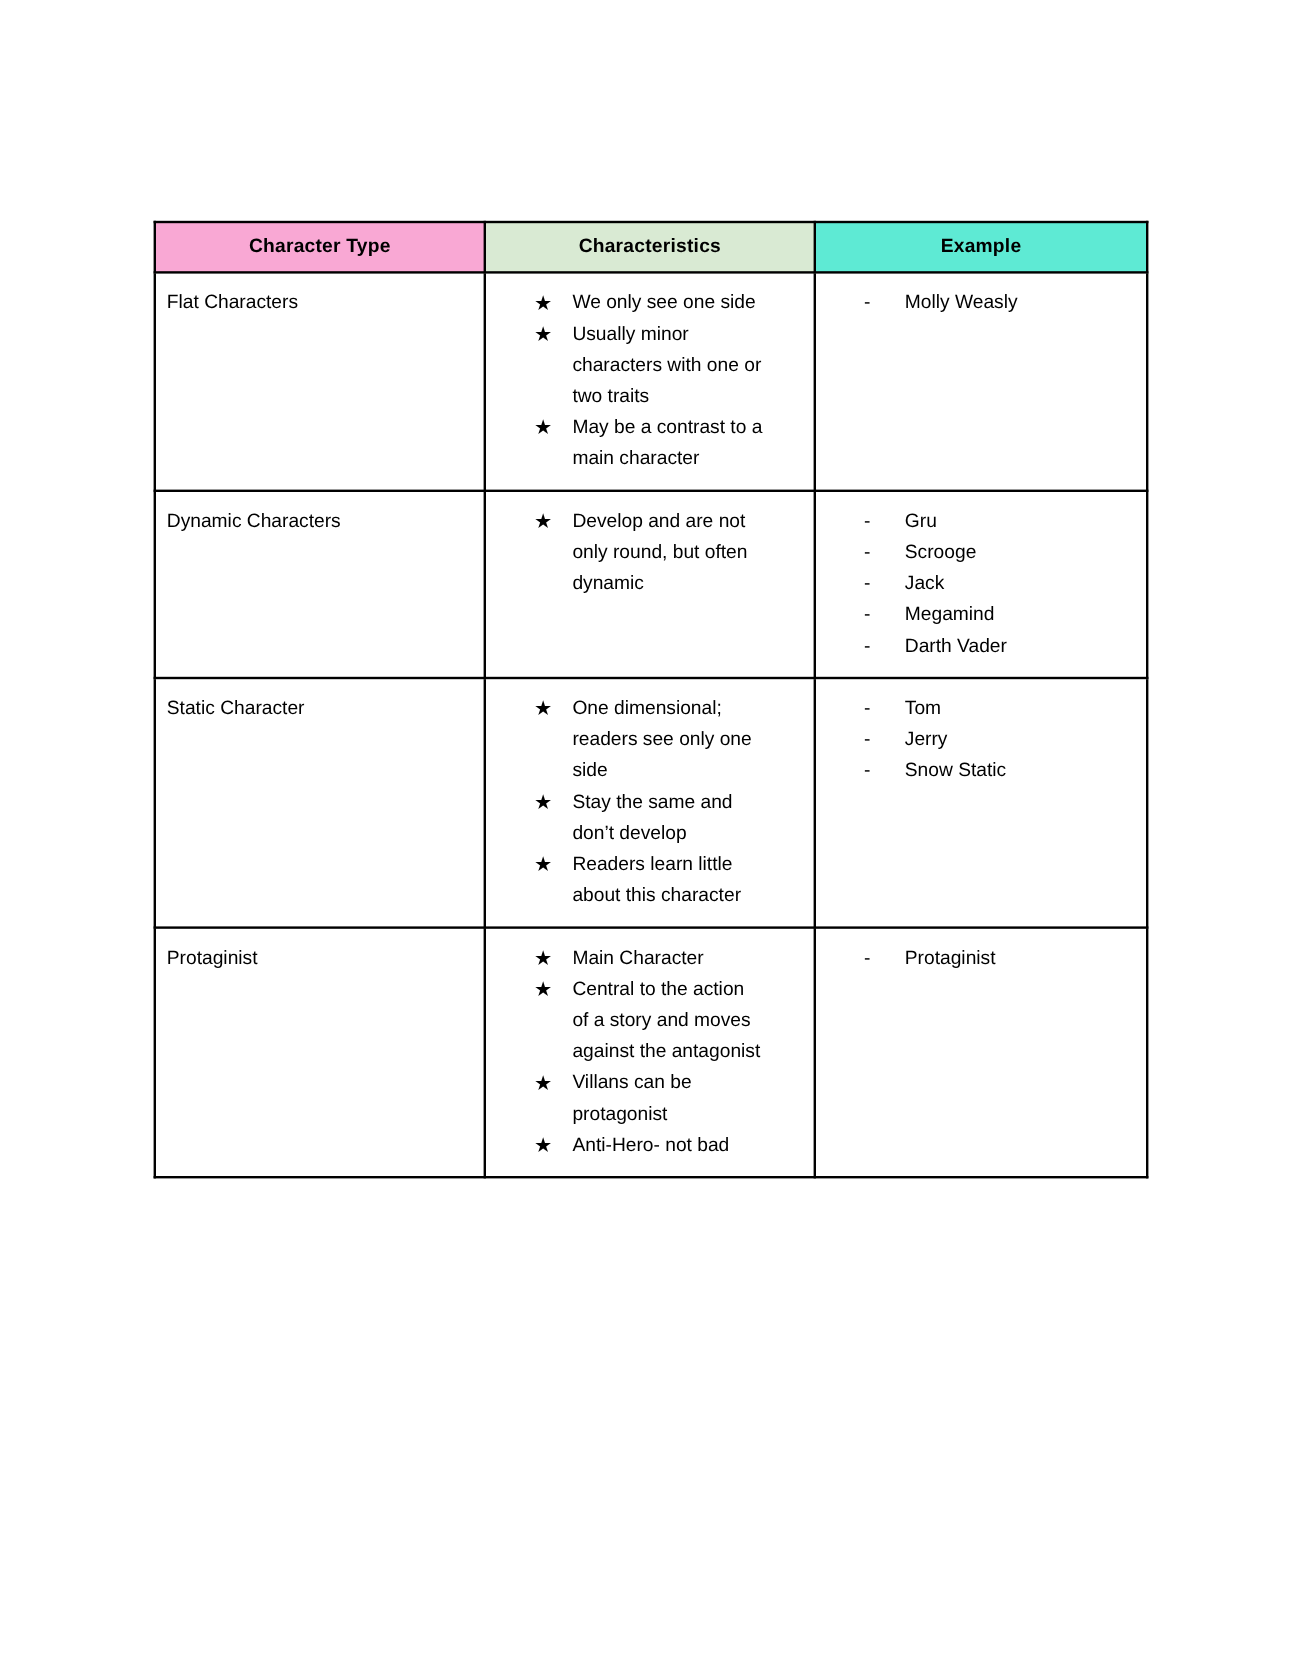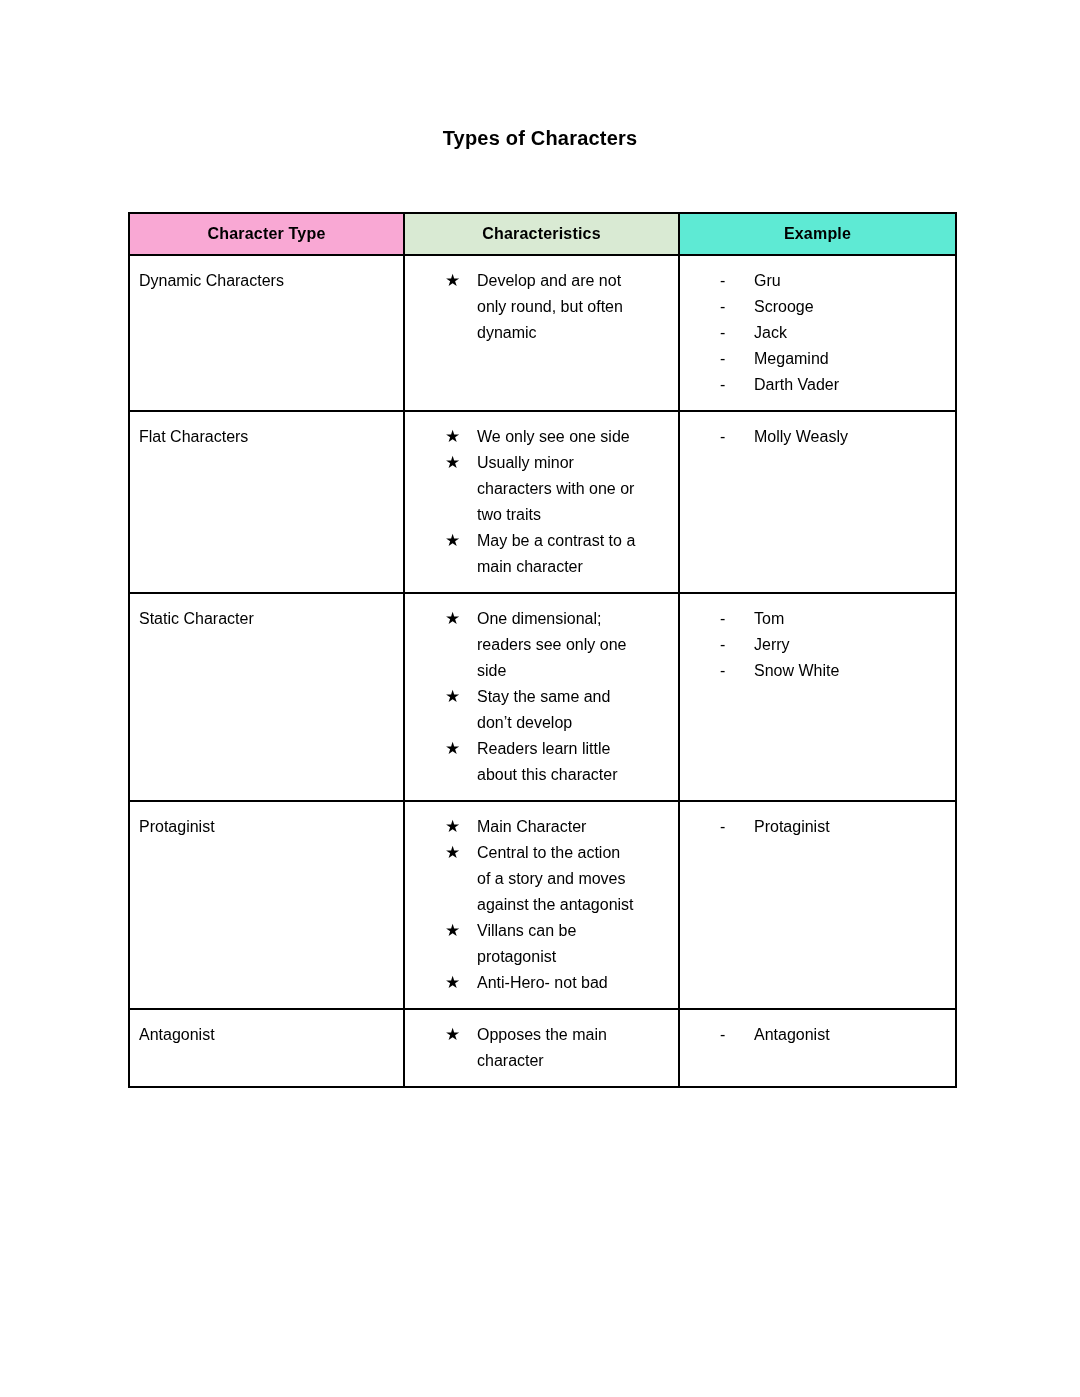--- a/index.html
+++ b/index.html
@@ -72,37 +72,66 @@
   .bullet.dash { flex: 0 0 34px; }
   .item-text {
     flex: 1 1 auto;
     white-space: pre-line;
   }
 </style>
 </head>
 <body>
 
 <div class="page">
-  <div class="doc-title">Types of Characters</div>
 
   <table class="char-table">
     <colgroup>
       <col class="c1">
         <col class="c2">
         <col class="c3">
     </colgroup>
     <thead>
       <tr>
         <th style="background: #f9a8d4;">Character Type</th>
         <th style="background: rgb(217, 234, 211); margin-left: 22px;">Characteristics</th>
         <th style="background: #5eead4;">Example</th>
       </tr>
     </thead>
     <tbody>
         <tr>
+          <td class="type-cell">Flat Characters</td>
+          <td class="char-cell">
+            <ul class="bullet-list">
+              <li>
+                <span class="bullet star">★</span>
+                <span class="item-text">We only see one side</span>
+              </li>
+              <li>
+                <span class="bullet star">★</span>
+                <span class="item-text">Usually minor
+characters with one or
+two traits</span>
+              </li>
+              <li>
+                <span class="bullet star">★</span>
+                <span class="item-text">May be a contrast to a
+main character</span>
+              </li>
+            </ul>
+          </td>
+          <td class="example-cell">
+            <ul class="bullet-list">
+              <li>
+                <span class="bullet dash">-</span>
+                <span class="item-text">Molly Weasly</span>
+              </li>
+            </ul>
+          </td>
+        </tr>
+        <tr>
           <td class="type-cell">Dynamic Characters</td>
           <td class="char-cell">
             <ul class="bullet-list">
               <li>
                 <span class="bullet star">★</span>
                 <span class="item-text">Develop and are not
 only round, but often
 dynamic</span>
               </li>
             </ul>
@@ -126,50 +155,20 @@
                 <span class="item-text">Megamind</span>
               </li>
               <li>
                 <span class="bullet dash">-</span>
                 <span class="item-text">Darth Vader</span>
               </li>
             </ul>
           </td>
         </tr>
         <tr>
-          <td class="type-cell">Flat Characters</td>
-          <td class="char-cell">
-            <ul class="bullet-list">
-              <li>
-                <span class="bullet star">★</span>
-                <span class="item-text">We only see one side</span>
-              </li>
-              <li>
-                <span class="bullet star">★</span>
-                <span class="item-text">Usually minor
-characters with one or
-two traits</span>
-              </li>
-              <li>
-                <span class="bullet star">★</span>
-                <span class="item-text">May be a contrast to a
-main character</span>
-              </li>
-            </ul>
-          </td>
-          <td class="example-cell">
-            <ul class="bullet-list">
-              <li>
-                <span class="bullet dash">-</span>
-                <span class="item-text">Molly Weasly</span>
-              </li>
-            </ul>
-          </td>
-        </tr>
-        <tr>
           <td class="type-cell">Static Character</td>
           <td class="char-cell">
             <ul class="bullet-list">
               <li>
                 <span class="bullet star">★</span>
                 <span class="item-text">One dimensional;
 readers see only one
 side</span>
               </li>
               <li>
@@ -189,21 +188,21 @@
               <li>
                 <span class="bullet dash">-</span>
                 <span class="item-text">Tom</span>
               </li>
               <li>
                 <span class="bullet dash">-</span>
                 <span class="item-text">Jerry</span>
               </li>
               <li>
                 <span class="bullet dash">-</span>
-                <span class="item-text">Snow White</span>
+                <span class="item-text">Snow Static</span>
               </li>
             </ul>
           </td>
         </tr>
         <tr>
           <td class="type-cell">Protaginist</td>
           <td class="char-cell">
             <ul class="bullet-list">
               <li>
                 <span class="bullet star">★</span>
@@ -224,39 +223,19 @@
                 <span class="bullet star">★</span>
                 <span class="item-text">Anti-Hero- not bad</span>
               </li>
             </ul>
           </td>
           <td class="example-cell">
             <ul class="bullet-list">
               <li>
                 <span class="bullet dash">-</span>
                 <span class="item-text">Protaginist</span>
-              </li>
-            </ul>
-          </td>
-        </tr>
-        <tr>
-          <td class="type-cell">Antagonist</td>
-          <td class="char-cell">
-            <ul class="bullet-list">
-              <li>
-                <span class="bullet star">★</span>
-                <span class="item-text">Opposes the main
-character</span>
-              </li>
-            </ul>
-          </td>
-          <td class="example-cell">
-            <ul class="bullet-list">
-              <li>
-                <span class="bullet dash">-</span>
-                <span class="item-text">Antagonist</span>
               </li>
             </ul>
           </td>
         </tr>
       </tbody>
   </table>
 </div>
 
 </body></html>

